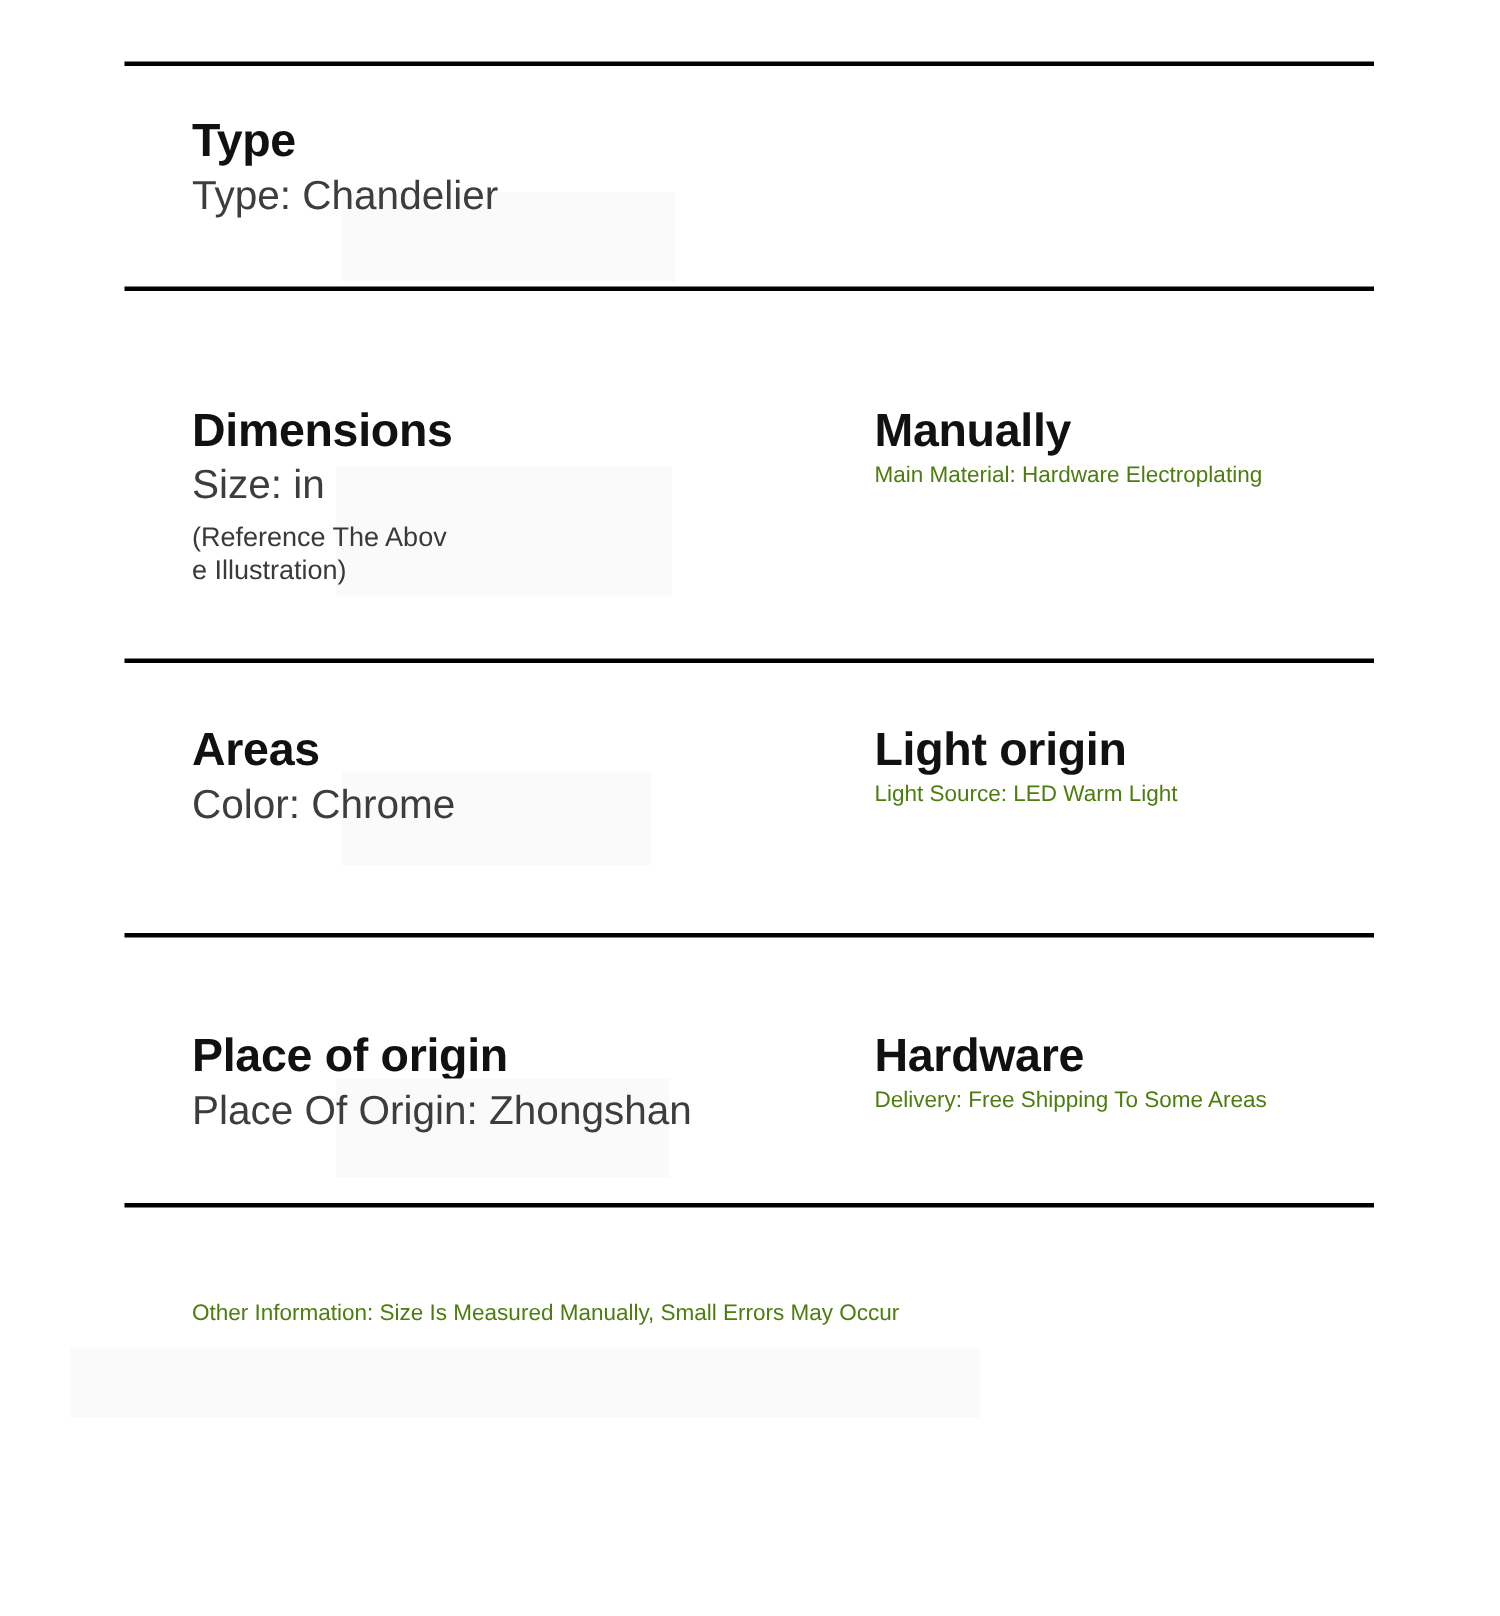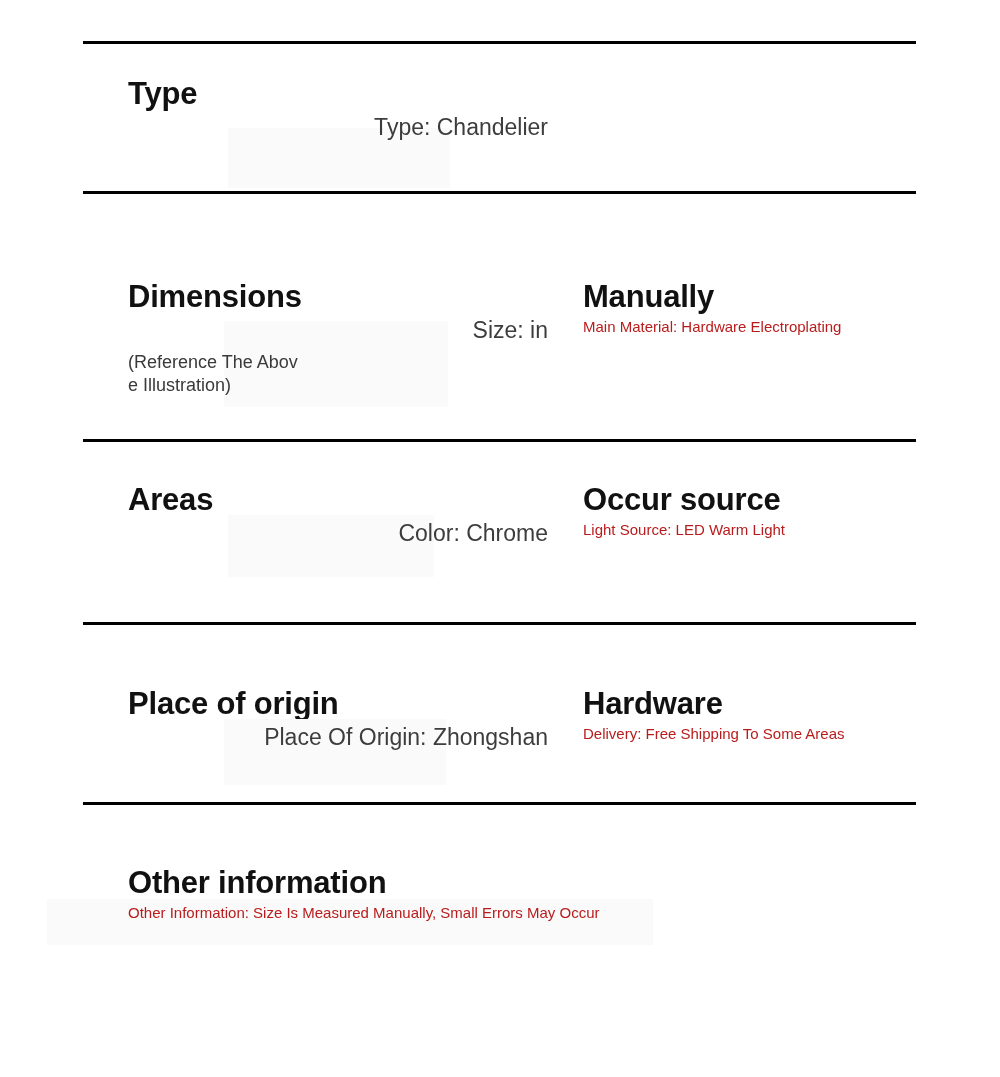--- a/index.html
+++ b/index.html
@@ -64,51 +64,50 @@
   }
 
   .body-text {
     position: relative;
     z-index: 1;
     margin: 0;
     color: #3d3d3d;
   }
 
   .body-lg {
-    font-size: 23px;
+    font-size: 27px;
     line-height: 1.30;
     font-weight: normal;
-    text-align: right;
   }
 
   .body-sm {
     font-size: 15px;
     line-height: 1.42;
     font-weight: normal;
-    color: #b91c1c;
+    color: #4d7c0f;
   }
 
   .body-xs {
     font-size: 18px;
     line-height: 1.24;
     color: #3a3a3a;
     width: 170px;
     word-break: break-all;
     margin-top: 6px;
   }
 
   
   #rule-1 { top: 41px; }
   #rule-2 { top: 191px; }
   #rule-3 { top: 439px; }
   #rule-4 { top: 622px; }
   #rule-5 { top: 802px; }
 
   #section-type        { top: 76px;  height: 100px; }
-  #section-dimensions  { top: 269px; height: 140px; margin-top: 10px; }
+  #section-dimensions  { top: 269px; height: 140px; }
   #section-colors      { top: 482px; height: 110px; }
   #section-origin      { top: 686px; height: 110px; }
   #section-other       { top: 865px; height: 100px; }
 
   
   #wash-type       { left: 100px; top: 52px; width: 222px; height: 60px; }
   #wash-dimensions { left: 96px;  top: 42px; width: 224px; height: 86px; }
   #wash-colors     { left: 100px; top: 33px; width: 206px; height: 62px; }
   #wash-origin     { left: 96px;  top: 33px; width: 222px; height: 66px; }
   #wash-other      { left: -81px; top: 34px; width: 606px; height: 46px; }
@@ -152,21 +151,21 @@
 
   <div class="section" id="section-colors">
 
     <div class="col col-left">
       <h2 class="section-title">Areas</h2>
       <div class="body-wash" id="wash-colors"></div>
       <p class="body-text body-lg">Color: Chrome</p>
     </div>
 
     <div class="col col-right">
-      <h2 class="section-title">Occur source</h2>
+      <h2 class="section-title">Light origin</h2>
 
       <p class="body-text body-sm">Light Source: LED Warm Light</p>
     </div>
   </div>
 
   <div class="section" id="section-origin">
 
     <div class="col col-left">
       <h2 class="section-title">Place of origin</h2>
       <div class="body-wash" id="wash-origin"></div>
@@ -175,19 +174,18 @@
 
     <div class="col col-right">
       <h2 class="section-title">Hardware</h2>
 
       <p class="body-text body-sm">Delivery: Free Shipping To Some Areas</p>
     </div>
   </div>
 
   <div class="section" id="section-other">
     <div class="col col-left" style="width:760px">
-      <h2 class="section-title">Other information</h2>
       <div class="body-wash" id="wash-other"></div>
       <p class="body-text body-sm">Other Information: Size Is Measured Manually, Small Errors May Occur</p>
     </div>
   </div>
 
 </div>
 
 </body></html>

